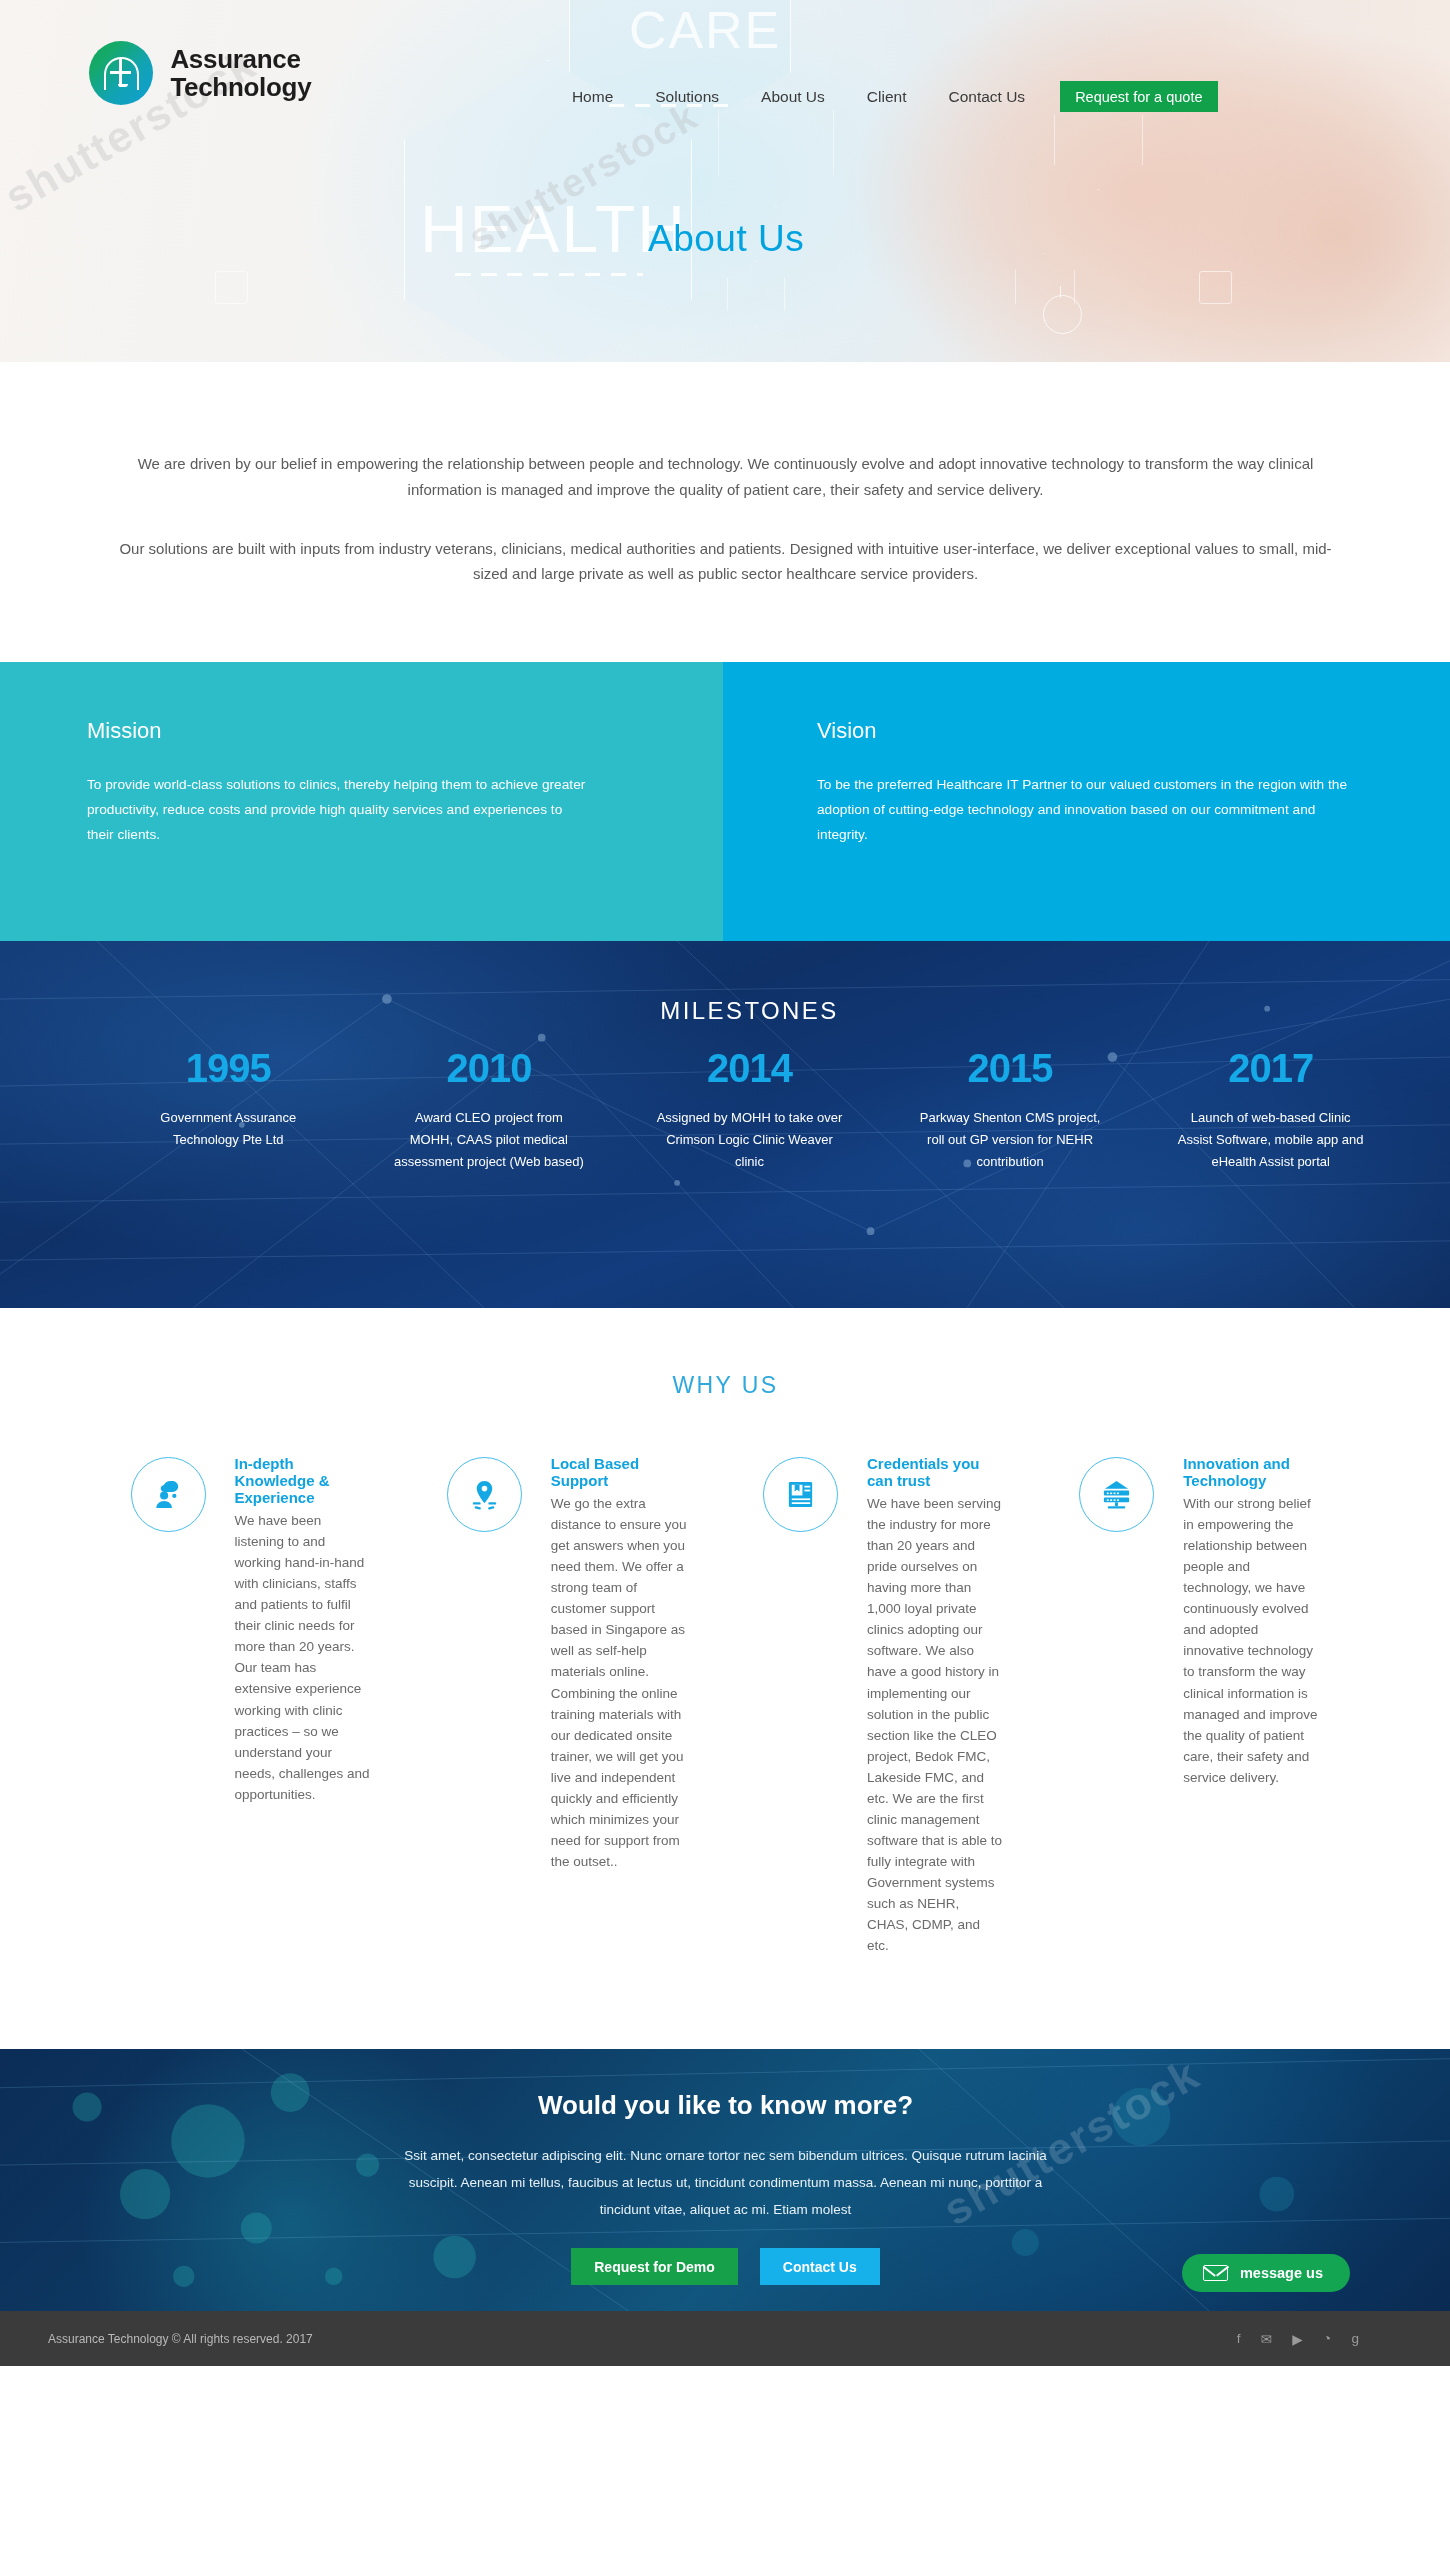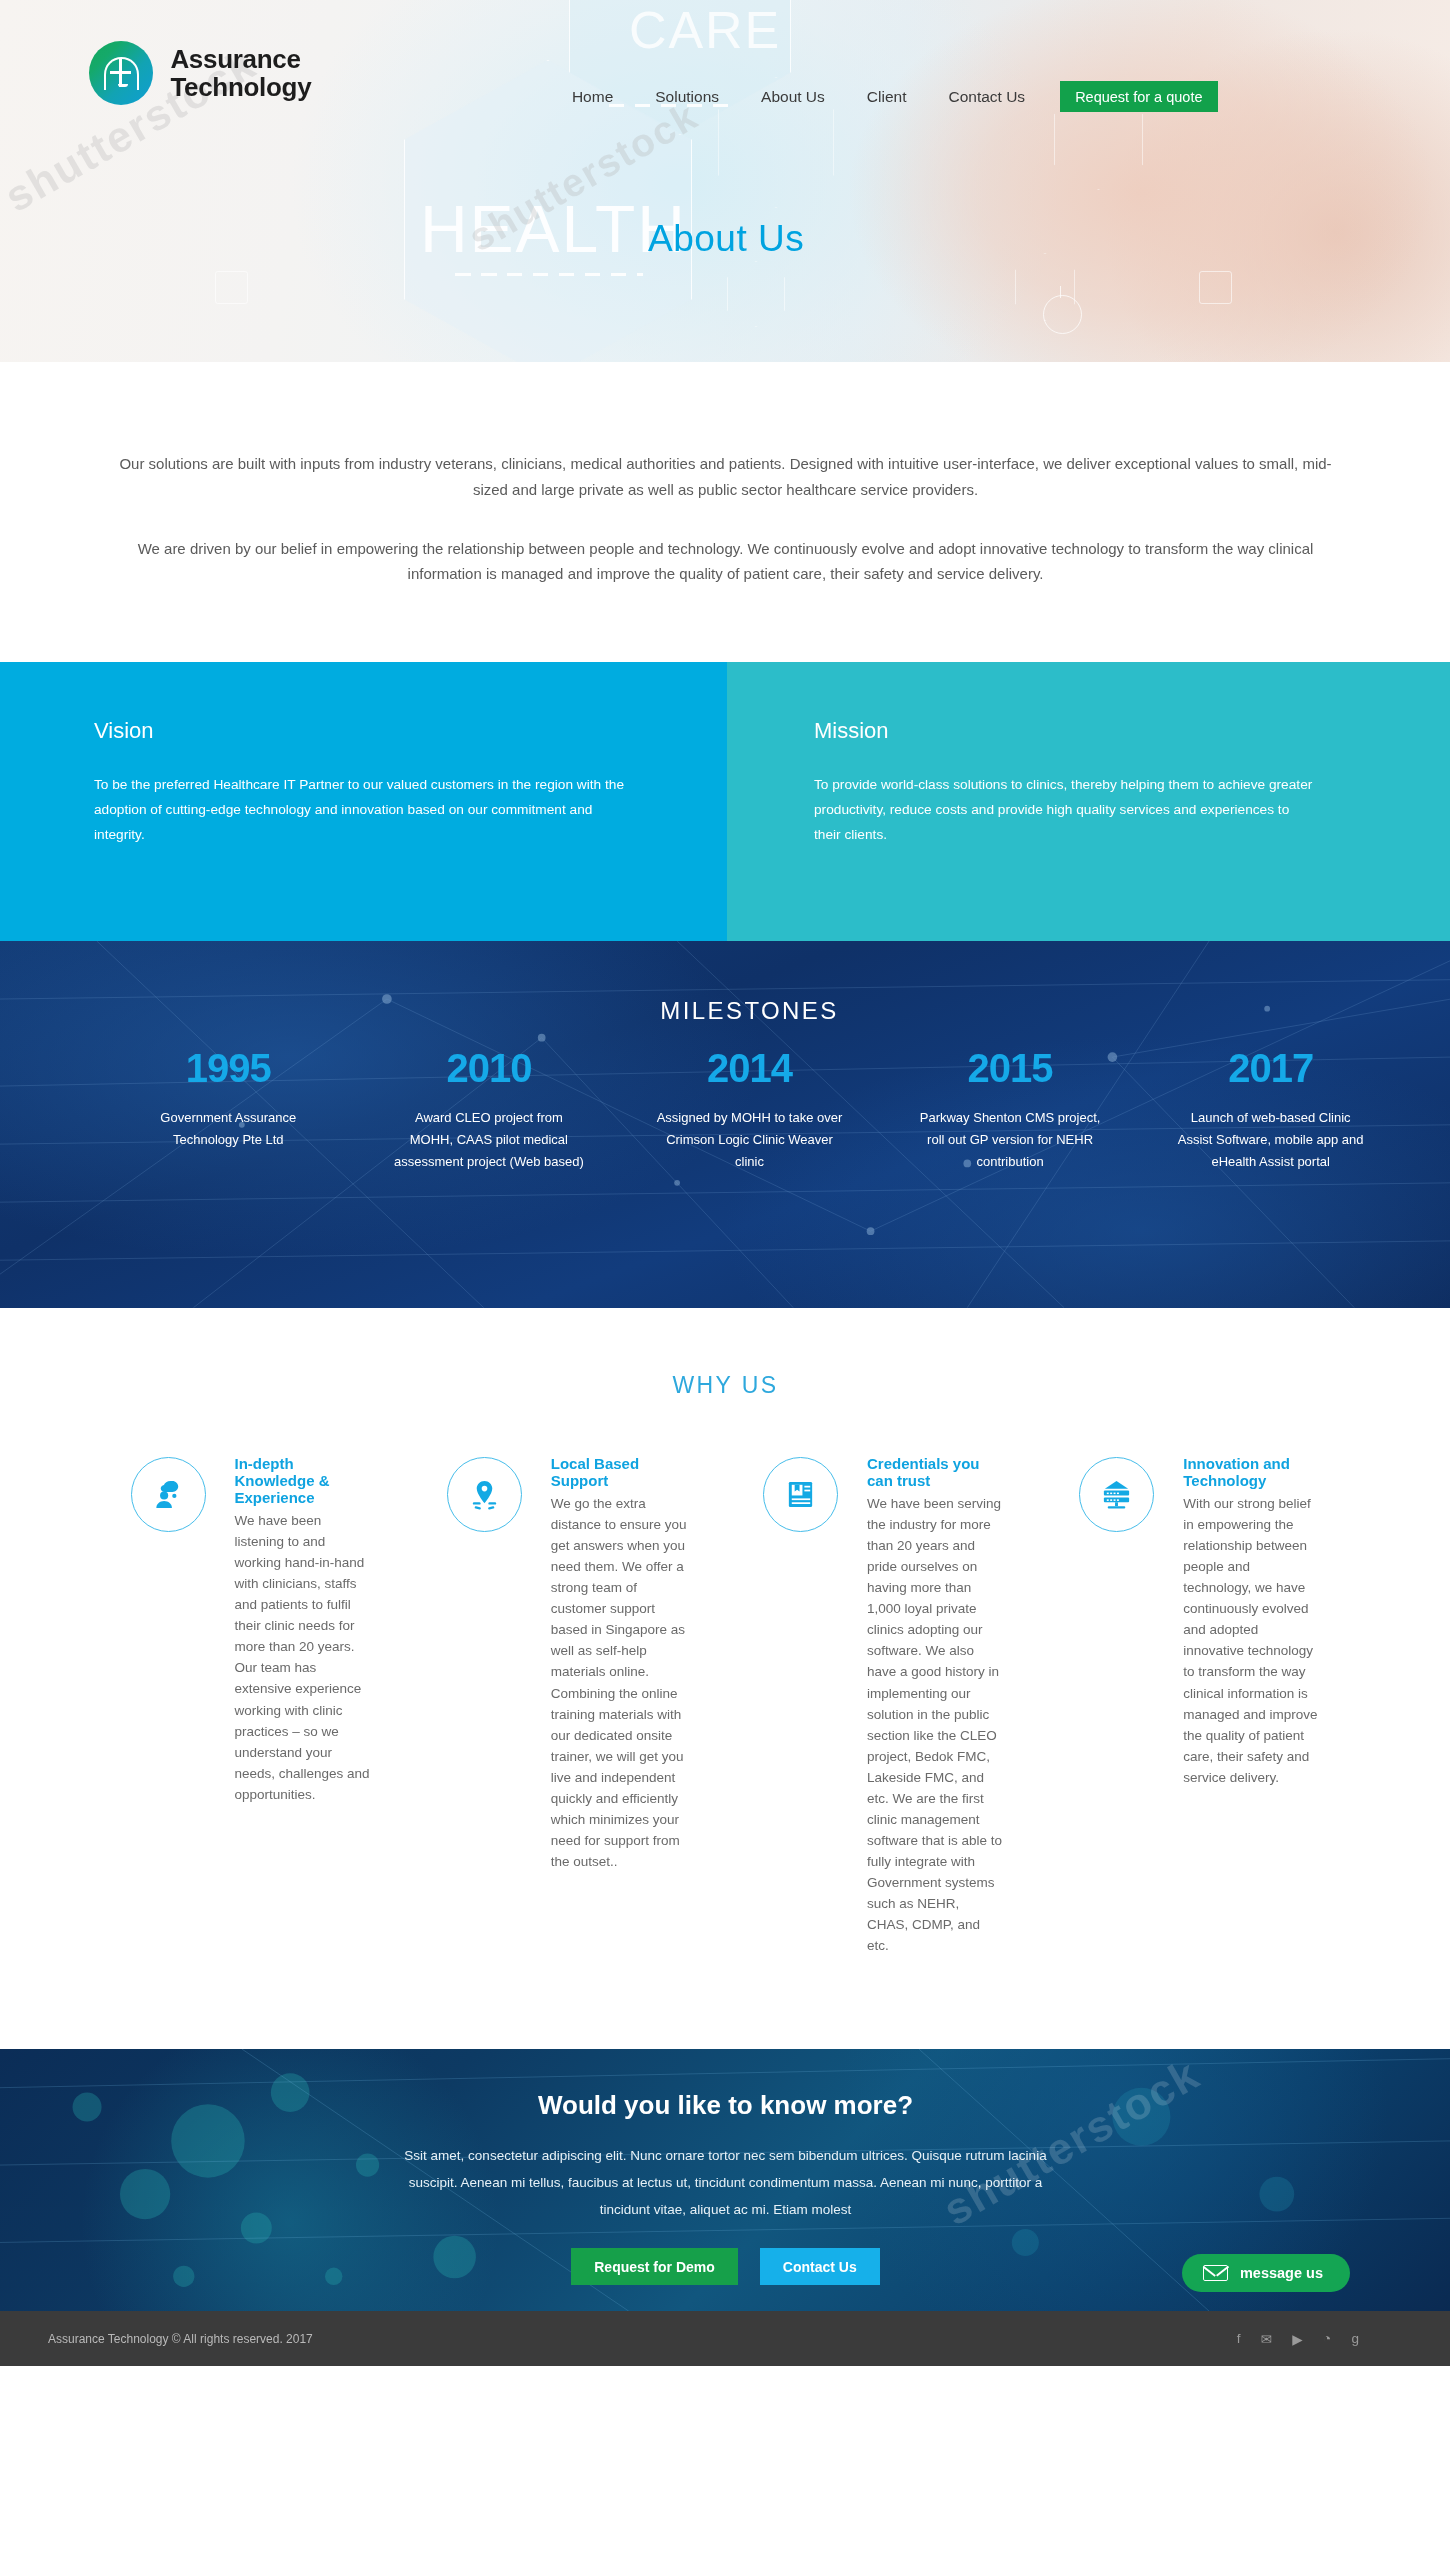--- a/index.html
+++ b/index.html
@@ -266,35 +266,35 @@
         <a href="#">Solutions</a>
         <a href="#">About Us</a>
         <a href="#">Client</a>
         <a href="#">Contact Us</a>
         <button class="btn-quote">Request for a quote</button>
       </nav>
     </div>
   </section>
 
   <section class="intro">
+    <p>We are driven by our belief in empowering the relationship between people and technology. We continuously evolve and adopt innovative technology to transform the way clinical information is managed and improve the quality of patient care, their safety and service delivery.</p>
     <p>Our solutions are built with inputs from industry veterans, clinicians, medical authorities and patients. Designed with intuitive user-interface, we deliver exceptional values to small, mid-sized and large private as well as public sector healthcare service providers.</p>
-    <p>We are driven by our belief in empowering the relationship between people and technology. We continuously evolve and adopt innovative technology to transform the way clinical information is managed and improve the quality of patient care, their safety and service delivery.</p>
   </section>
 
   <section class="vm">
+    <div class="vm-col vm-mission">
+      <div style="margin-left:87px; width:503px;">
+        <h3>Mission</h3>
+        <p>To provide world-class solutions to clinics, thereby helping them to achieve greater productivity, reduce costs and provide high quality services and experiences to their clients.</p>
+      </div>
+    </div>
     <div class="vm-col vm-vision">
       <div class="vm-inner-l">
         <h3>Vision</h3>
         <p>To be the preferred Healthcare IT Partner to our valued customers in the region with the adoption of cutting-edge technology and innovation based on our commitment and integrity.</p>
-      </div>
-    </div>
-    <div class="vm-col vm-mission">
-      <div style="margin-left:87px; width:503px;">
-        <h3>Mission</h3>
-        <p>To provide world-class solutions to clinics, thereby helping them to achieve greater productivity, reduce costs and provide high quality services and experiences to their clients.</p>
       </div>
     </div>
   </section>
 
   <section class="milestones">
     <svg class="ms-lines" viewBox="0 0 1500 379" preserveAspectRatio="none">
       <g stroke="rgba(150,200,245,0.30)" stroke-width="1" fill="none">
         <path d="M0 60 L1500 40"></path>
           <path d="M0 150 L1500 120"></path>
           <path d="M0 210 L1500 190"></path>

